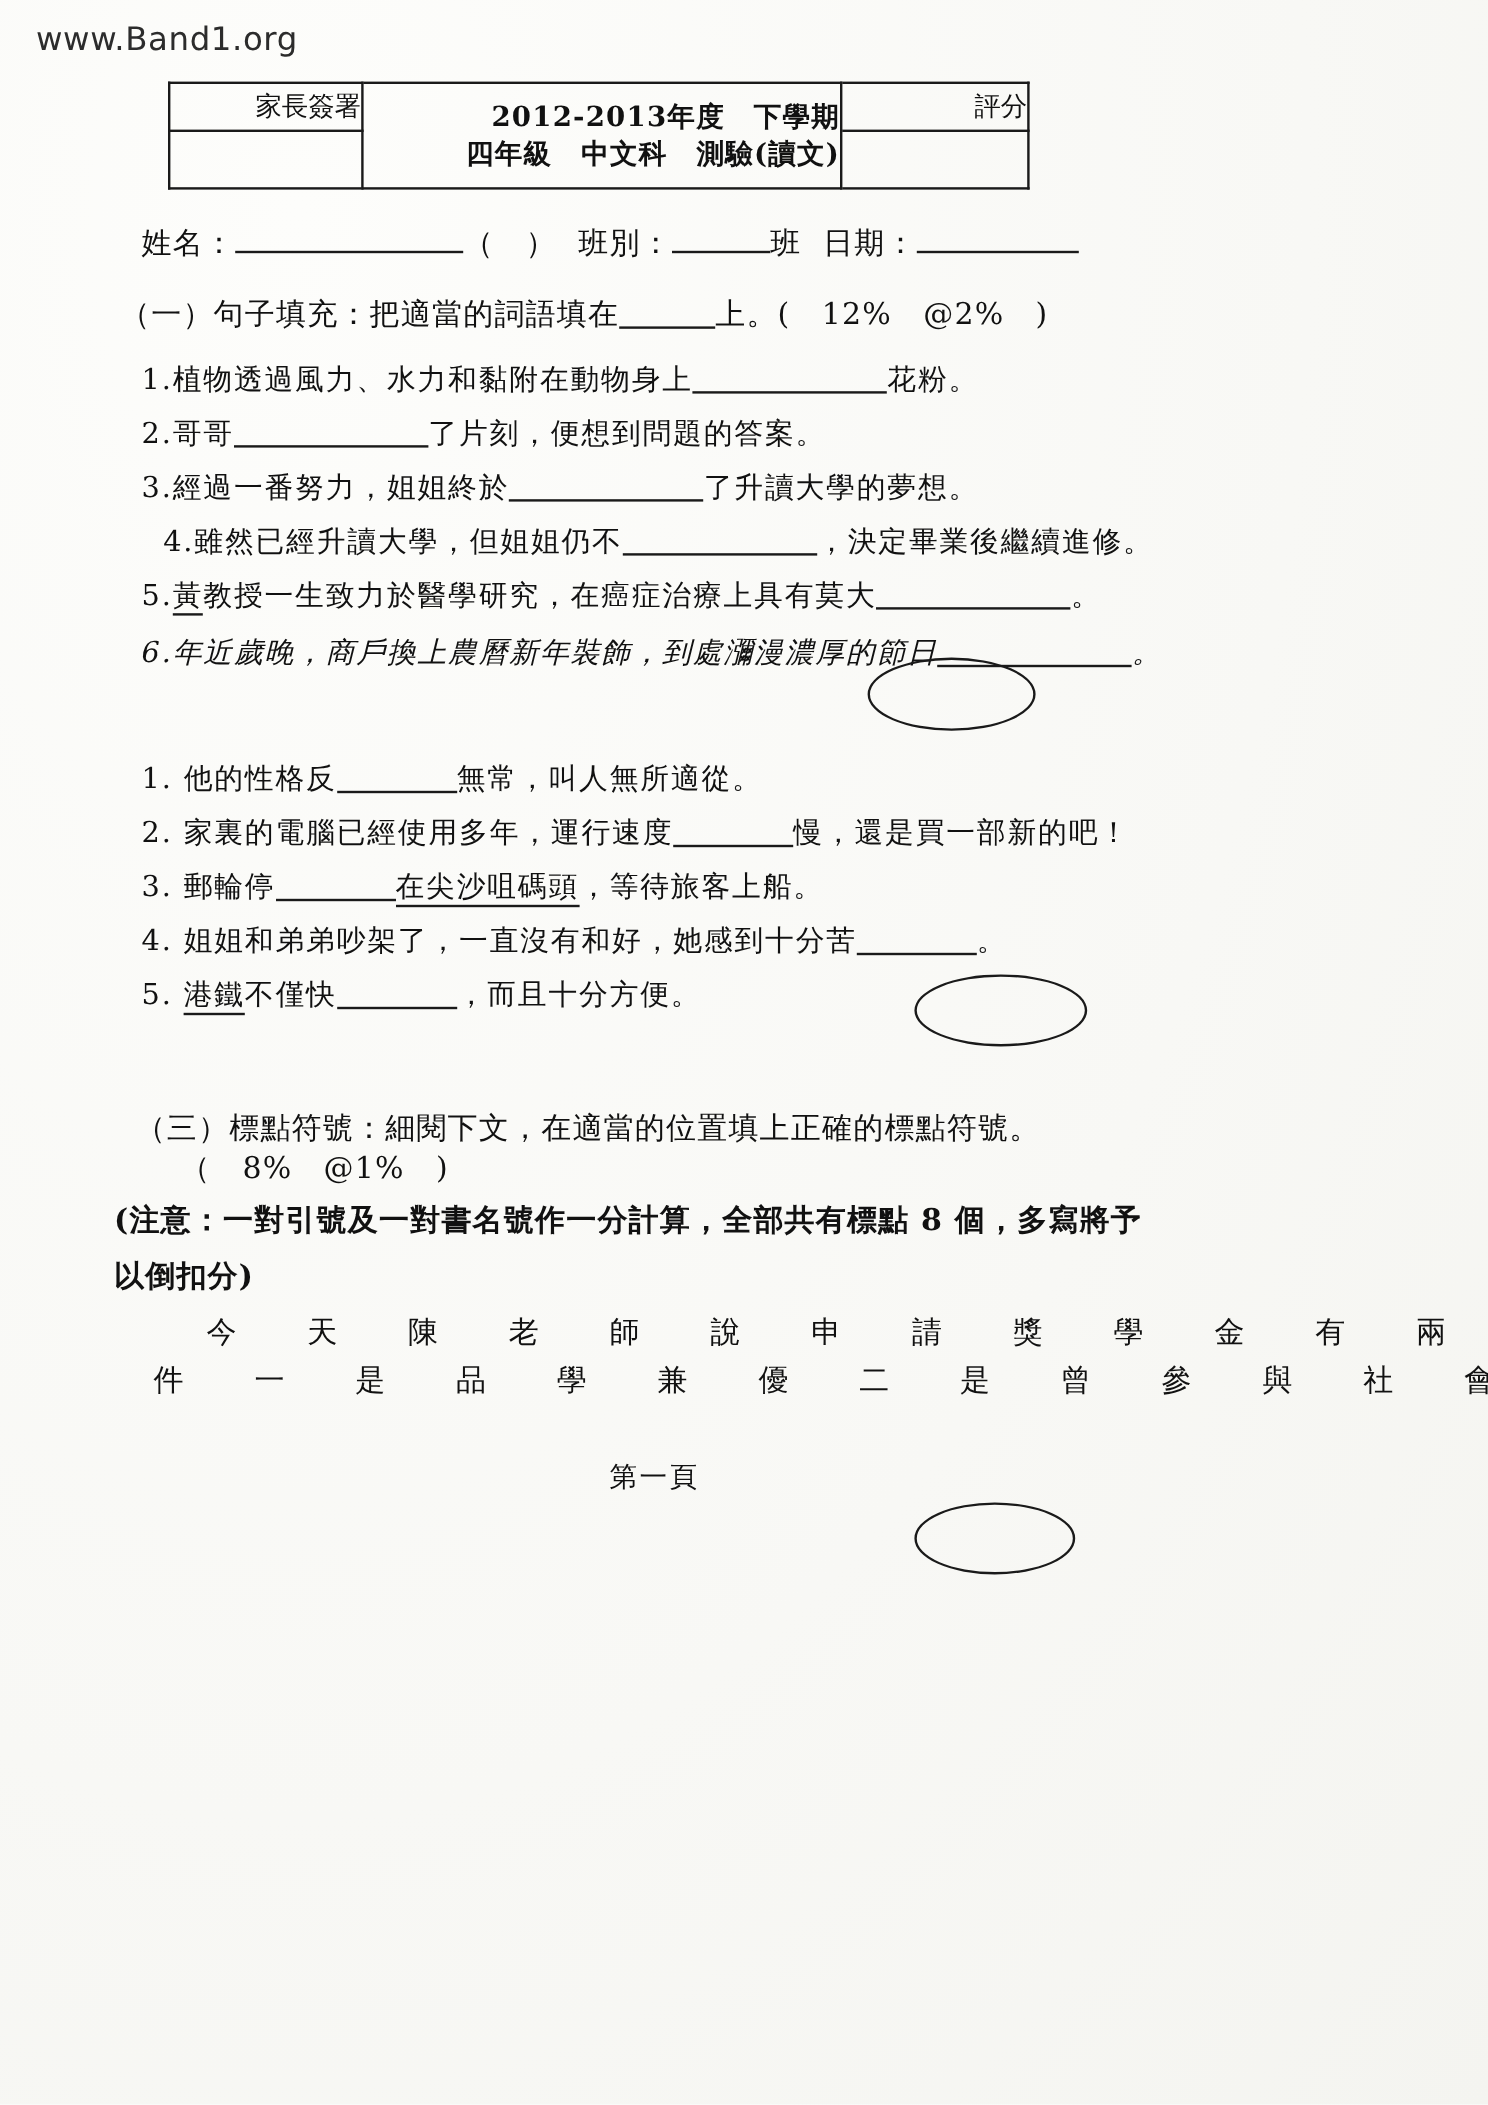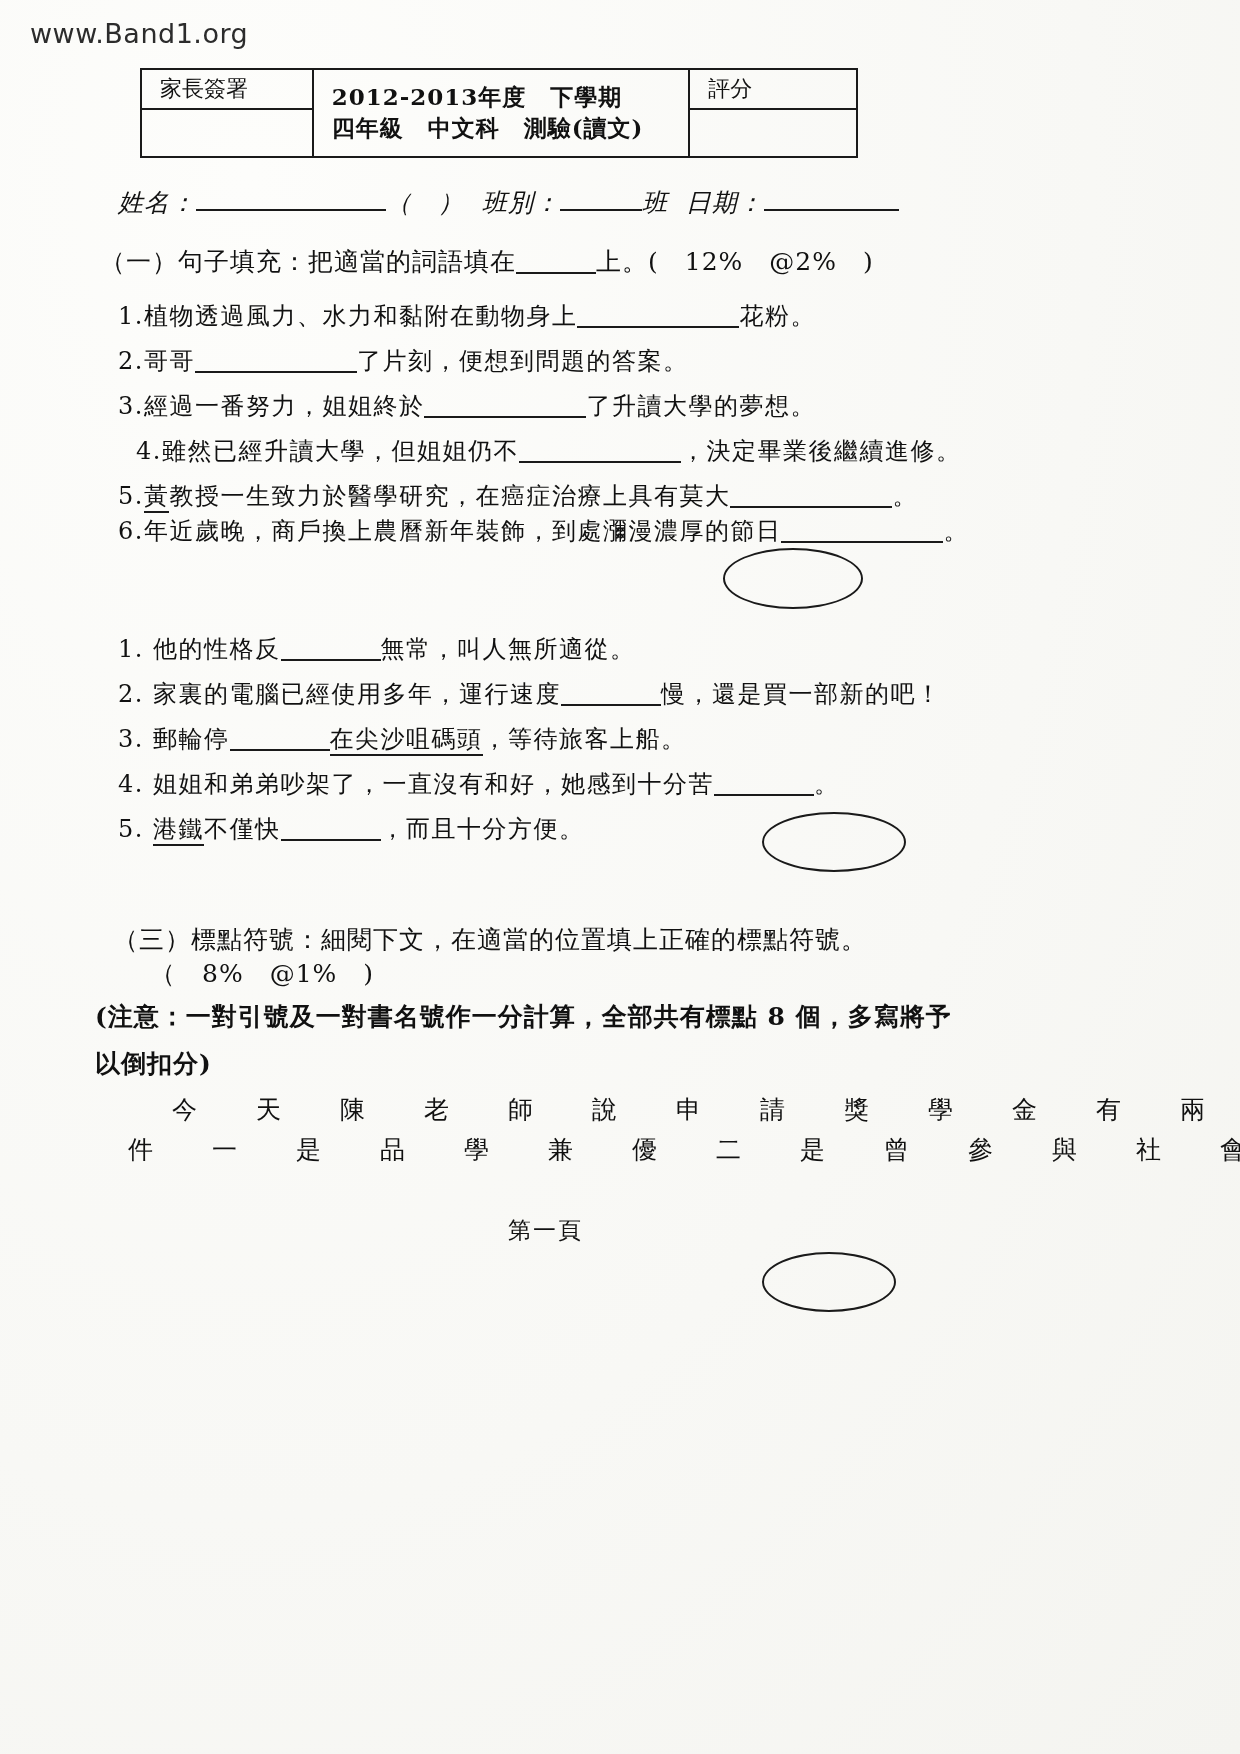--- a/index.html
+++ b/index.html
@@ -36,43 +36,42 @@
   
   .header-table {
     position: absolute;
     top: 68px;
     left: 140px;
     width: 718px;
     border-collapse: collapse;
   }
   .header-table td {
     border: 2px solid #1a1a1a;
-    text-align: left;
+    text-align: right;
     vertical-align: middle;
     font-size: 22px;
-    padding: 4px 18px;
+    padding: 4px 0;
   }
   .hdr-sign { width: 160px; }
   .hdr-mid  { width: 400px; }
   .hdr-score{ width: 155px; }
   .hdr-row1 { height: 36px; }
   .hdr-row2 { height: 48px; }
   .hdr-mid-line1 { font-size: 23px; font-weight: 600; letter-spacing: 1px;}
   .hdr-mid-line2 { font-size: 23px; font-weight: 600; letter-spacing: 1px;}
 
   
   .name-line {
     position: absolute;
     top: 185px;
     left: 118px;
     width: 1000px;
     font-size: 25px;
     letter-spacing: 1px;
     white-space: nowrap;
-    font-style: italic;
   }
   .ul-long { display:inline-block; border-bottom: 2px solid #1a1a1a; width: 190px; height: 24px; }
   .ul-mid  { display:inline-block; border-bottom: 2px solid #1a1a1a; width: 82px;  height: 24px; }
   .ul-date { display:inline-block; border-bottom: 2px solid #1a1a1a; width: 135px; height: 24px; }
 
   .sec {
     position: absolute;
     left: 100px;
     font-size: 25px;
     letter-spacing: 1px;
@@ -176,21 +175,21 @@
   </div>
 
   <div class="qline" style="top:435px;margin-left:18px;">
     <span>4.</span><span>雖然已經升讀大學，但姐姐仍不</span><span class="blank b160"></span><span>，決定畢業後繼續進修。</span>
   </div>
 
   <div class="qline" style="top:480px;">
     <span>5.</span><span class="underline-word">黃</span><span>教授一生致力於醫學研究，在癌症治療上具有莫大</span><span class="blank b160"></span><span>。</span>
   </div>
 
-  <div class="qline" style="top:515px;">
+  <div class="qline" style="top:528px;font-style:italic;">
     <span>6.</span><span>年近歲晚，商戶換上農曆新年裝飾，到處瀰漫濃厚的節日</span><span class="blank b160"></span><span>。</span>
   </div>
 
 
   <div class="oval" style="top:548px; left:723px; width:136px; height:57px;"></div>
 
   <div class="qline" style="top:633px;">
     <span>1.</span>&nbsp;<span>他的性格反</span><span class="blank b100"></span><span>無常，叫人無所適從。</span>
   </div>
 

